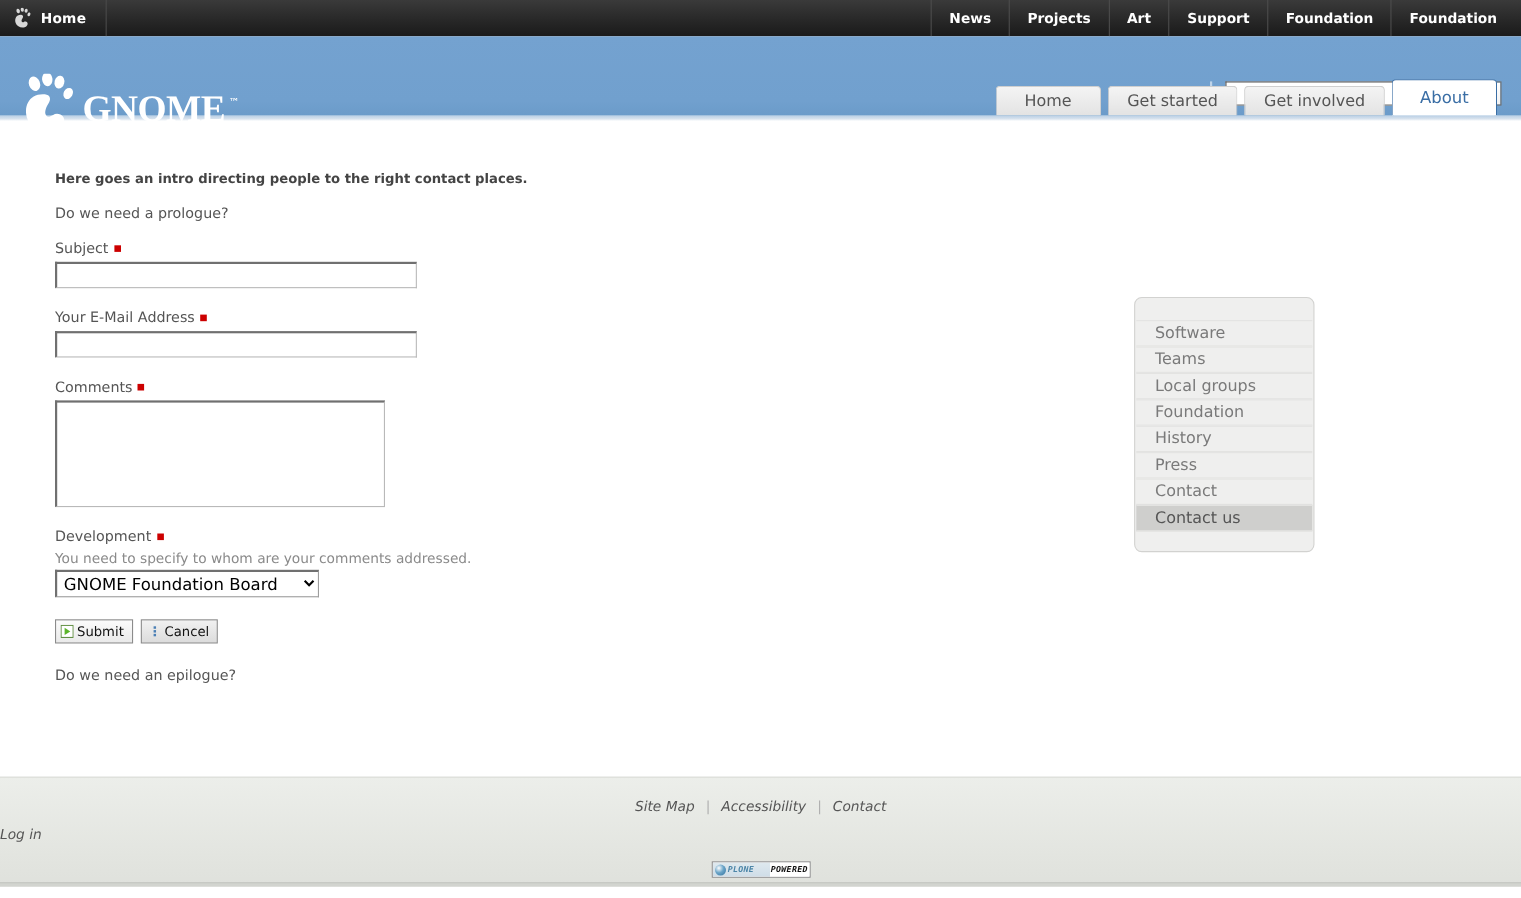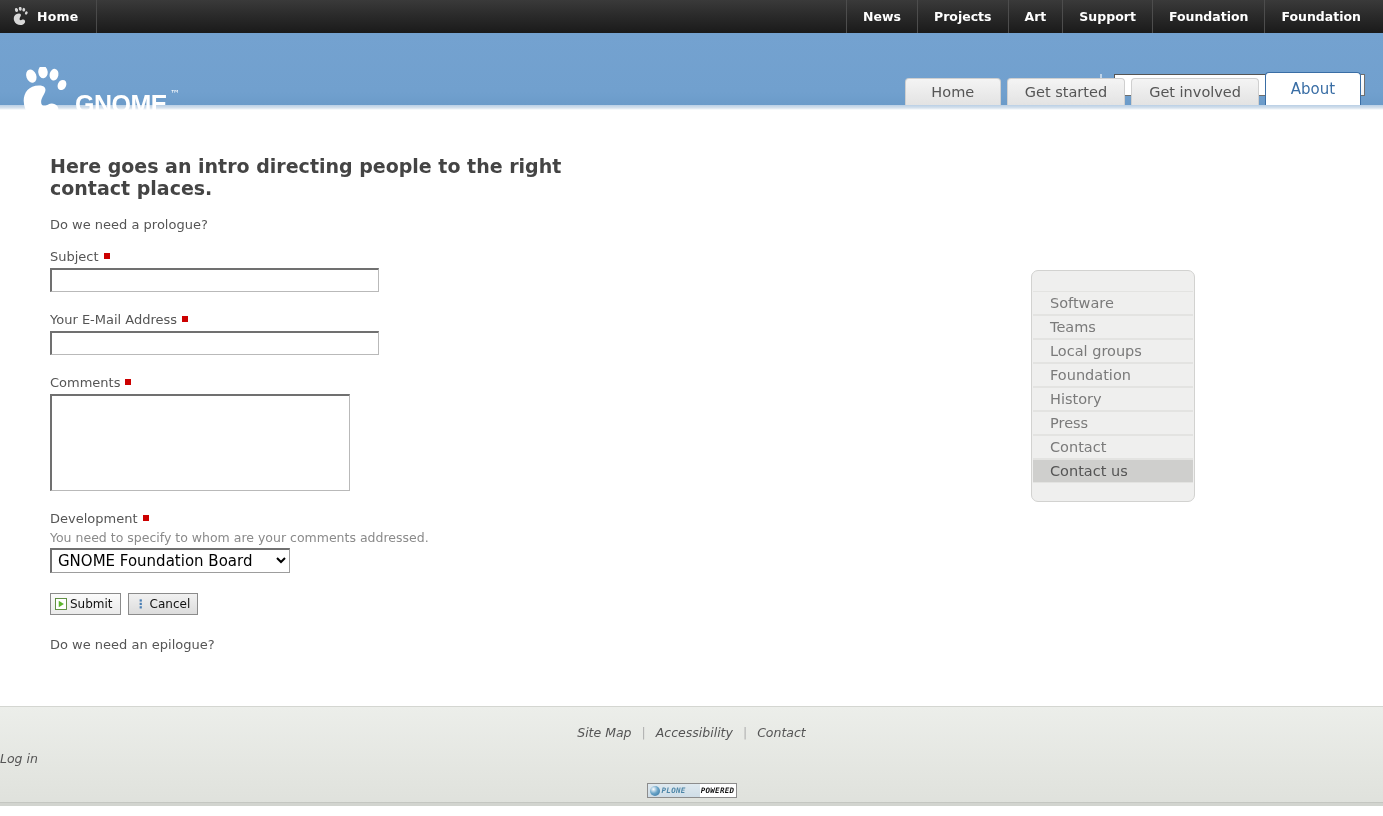--- a/index.html
+++ b/index.html
@@ -62,25 +62,25 @@
   .logo-wrap {
     position: absolute;
     left: 18px; top: 34px;
     display: flex;
     align-items: flex-end;
     gap: 5px;
   }
   .logo-foot { width: 52px; height: 56px; display:block; margin-bottom: -6px;}
   .logo-text {
     color: #ffffff;
-    font-size: 25px;
+    font-size: 34px;
     font-weight: bold;
     letter-spacing: -0.5px;
     line-height: 1;
-    font-family: Liberation Sans, sans-serif;
+    font-family: Liberation Serif, serif;
   }
   .logo-tm {
     color: #ffffff;
     font-size: 10px;
     line-height: 1;
     margin-bottom: 18px;
     margin-left: -2px;
   }
 
   .search-area {
@@ -171,21 +171,21 @@
     height: 596px;
     background: #ffffff;
   }
   .form-col {
     position: absolute;
     left: 50px;
     top: 45px;
     width: 560px;
   }
   .intro {
-    font-size: 19px;
+    font-size: 12px;
     font-weight: bold;
     color: #444444;
     margin: 0 0 18px 0;
     font-family: "DejaVu Sans", sans-serif;
   }
   .prologue {
     font-size: 13px;
     color: #555555;
     margin: 0 0 17px 0;
   }

